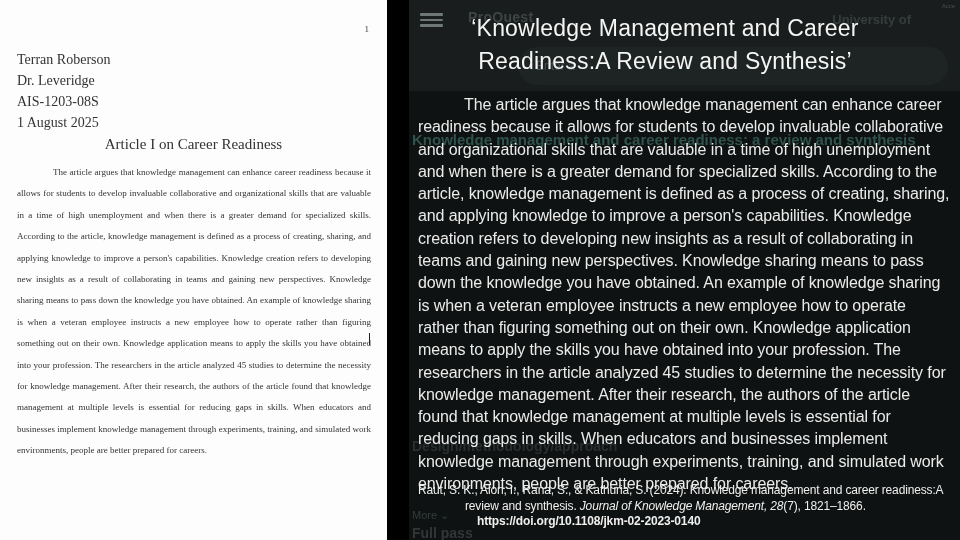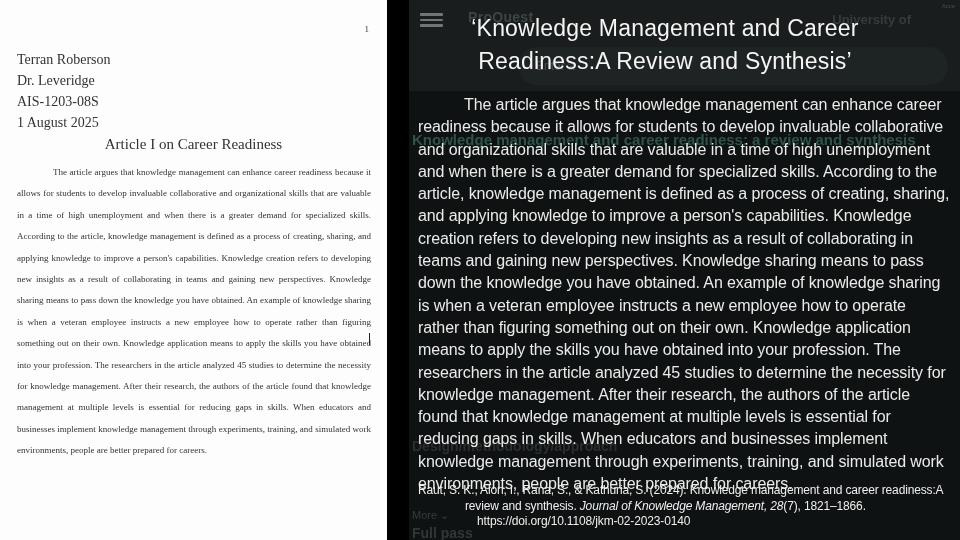--- a/index.html
+++ b/index.html
@@ -60,21 +60,21 @@
                  font-size:23px; line-height:33px; font-weight:400;
                  color:#f5f5f3; letter-spacing:0.2px; }
   .slide-body { position:absolute; left:22px; top:94px; width:532px;
                 font-size:16px; line-height:22.3px; color:#ebebe9;
                 text-indent:46px; letter-spacing:-0.1px; }
   .slide-citation { position:absolute; left:22px; top:483px; width:538px;
                     font-size:12px; line-height:15.5px; color:#efefed;
                     letter-spacing:-0.15px;
                     padding-left:47px; text-indent:-47px; }
   .slide-citation .doi { display:block; padding-left:12px; text-indent:0; color:#efefed;
-                         text-decoration:none; }
+                         text-decoration:none;font-weight:bold; }
   .italic { font-style:italic; }
 </style>
 </head>
 <body>
 
 <div id="stage">
 
   <div class="doc-page">
     <div class="doc-pagenum">1</div>
     <div class="doc-header">

